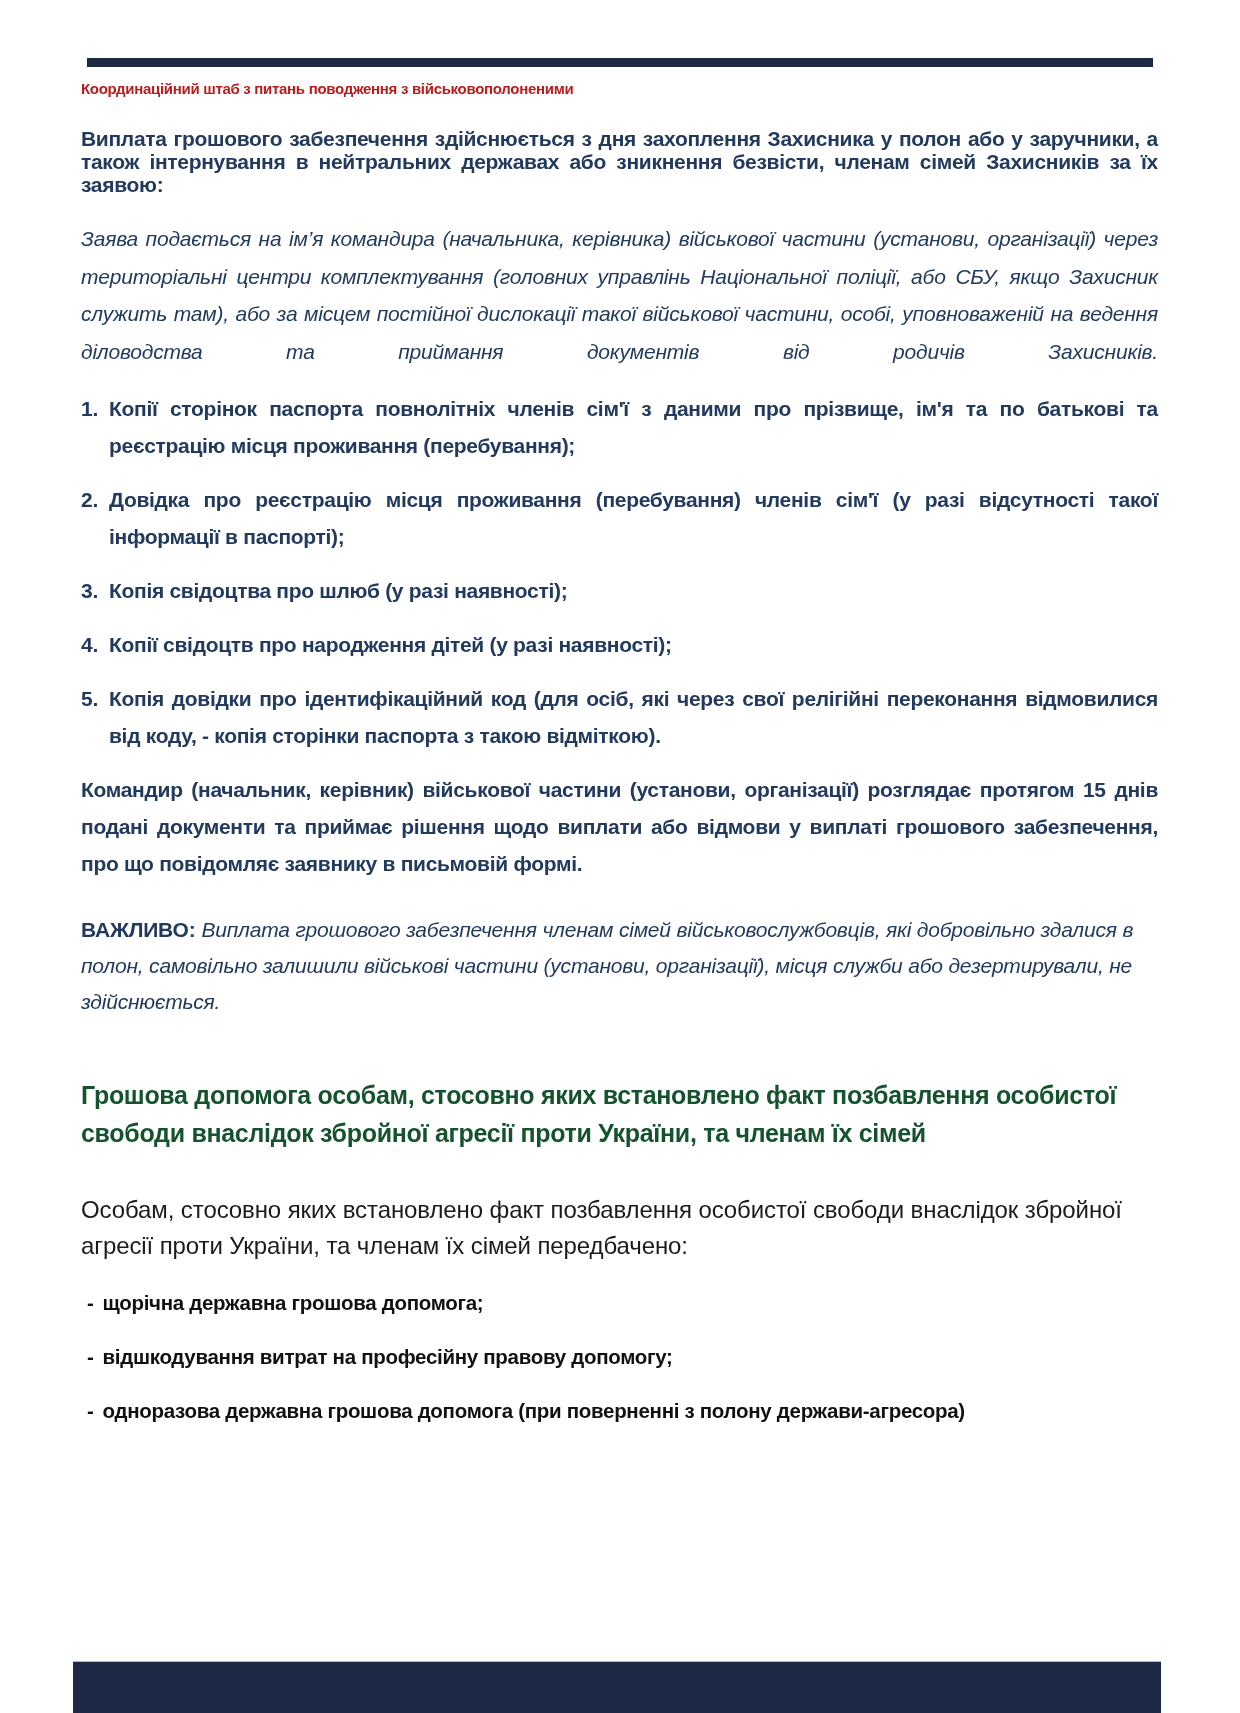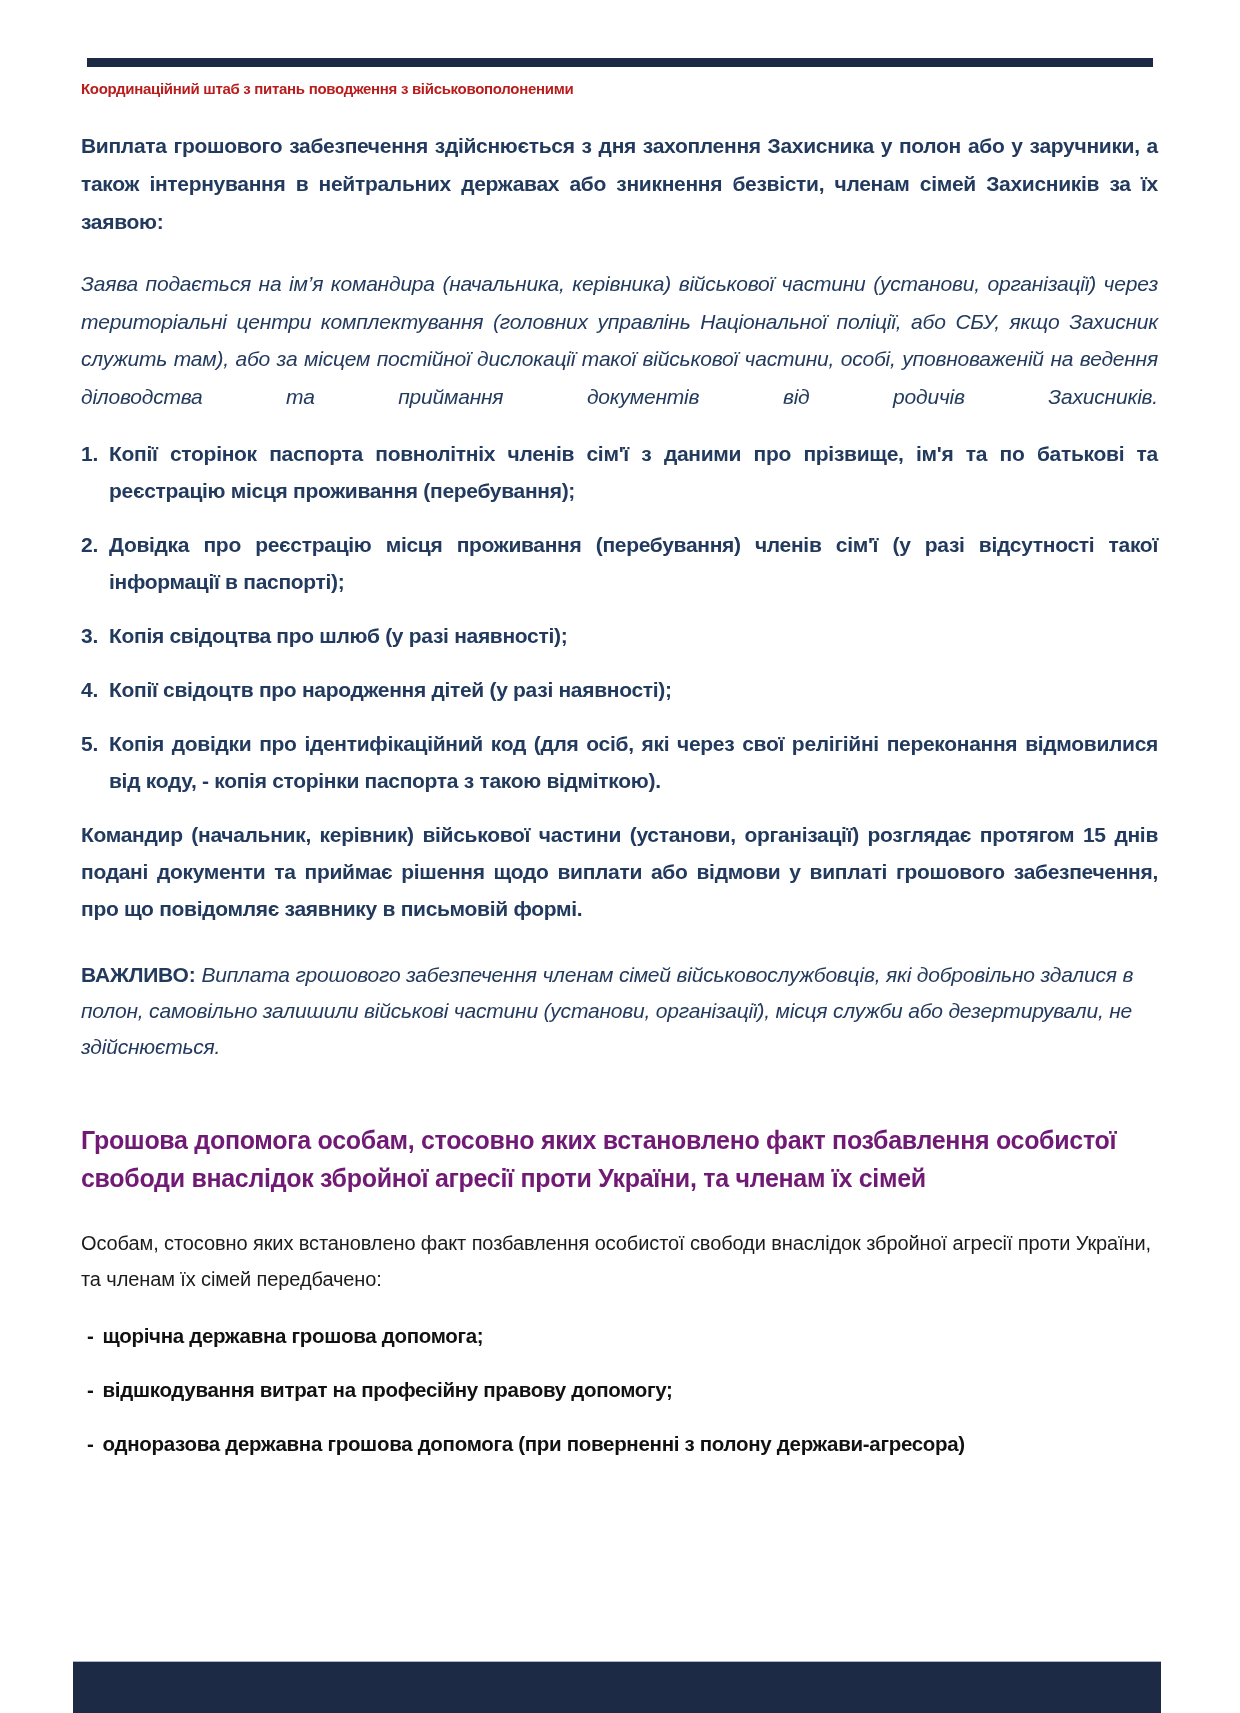--- a/index.html
+++ b/index.html
@@ -36,21 +36,21 @@
     line-height: 24px;
     font-weight: 700;
     letter-spacing: -0.3px;
     color: #b91c1c;
   }
   p { margin: 0; }
   .navy { color: #223a5e; }
   .intro {
     margin-top: 26px;
     font-size: 21px;
-    line-height: 38px;
+    line-height: 23px;
     font-weight: 700;
     letter-spacing: -0.3px;
     text-align: justify;
   }
   .app-note {
     margin-top: 24px;
     font-size: 21px;
     line-height: 37.5px;
     font-style: italic;
     font-weight: 400;
@@ -107,25 +107,25 @@
   .important .imp-text {
     font-style: italic;
     font-weight: 400;
   }
   .section-heading {
     margin: 56px 0 8px 0;
     font-size: 25px;
     line-height: 38px;
     font-weight: 700;
     letter-spacing: -0.3px;
-    color: #701a75;
+    color: #14532d;
   }
   .section-intro {
-    margin-top: 28px;
-    font-size: 20px;
+    margin-top: 40px;
+    font-size: 24px;
     line-height: 36px;
     font-weight: 400;
     letter-spacing: -0.1px;
     color: #1b1b1b;
   }
   .benefit {
     margin-top: 24px;
     padding-left: 6px;
     font-size: 20.5px;
     line-height: 30px;

